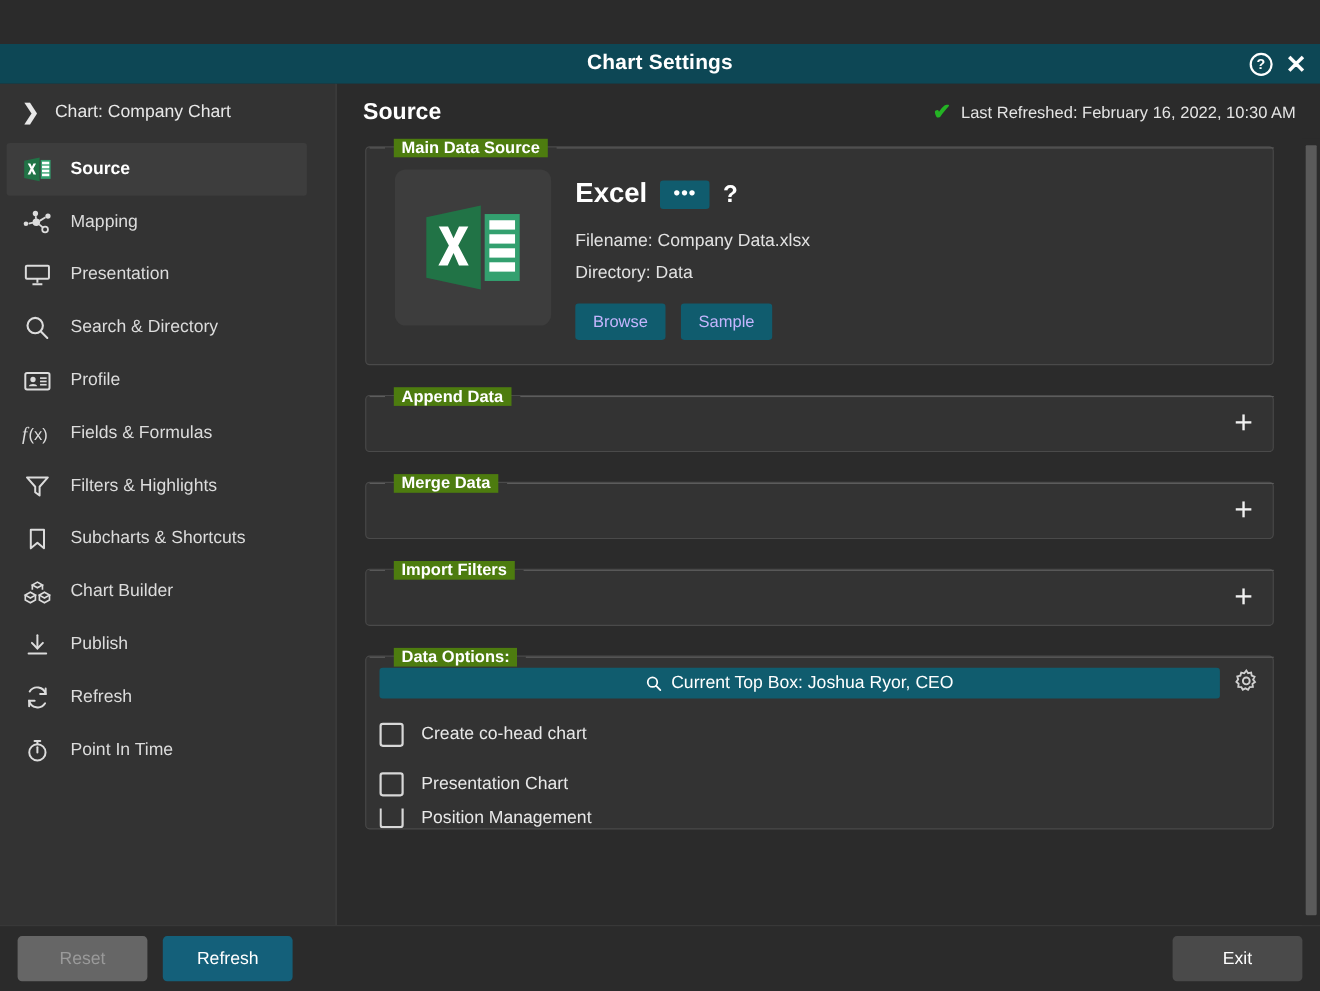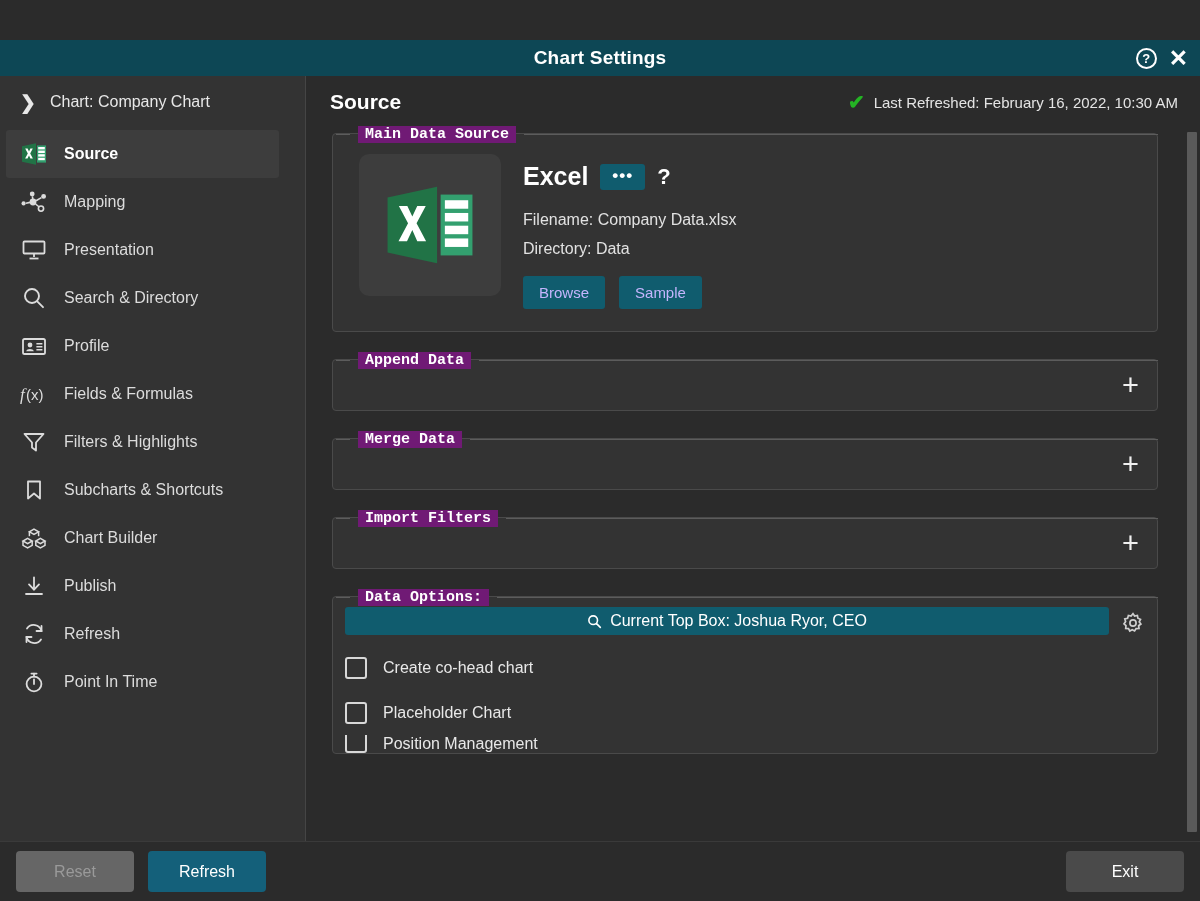--- a/index.html
+++ b/index.html
@@ -109,21 +109,21 @@
 
   
   .group { margin-bottom: 20px; }
   .group-legend {
     display: flex; align-items: center; gap: 8px;
     color: #ffffff; font-size: 15px; font-weight: bold;
     margin-bottom: -10px; position: relative; z-index: 2;
     padding-left: 4px;
   }
   .legend-dash { width: 14px; height: 1px; background: #5c5c5c; }
-  .legend-text { background: #701a75; padding: 0 7px; font-family: Liberation Mono, monospace; }
+  .legend-text { background: #4d7c0f; padding: 0 7px; }
   .legend-rule { flex: 1; height: 1px; background: #5c5c5c; }
   .group-box {
     border: 1px solid #4a4a4a; border-radius: 4px;
     background: #333333;
     padding: 12px;
   }
   .group-box.empty {
     height: 52px; display: flex; align-items: center; justify-content: flex-end;
     padding-right: 18px; background: #333333;
   }
@@ -151,21 +151,21 @@
   .tealbtn {
     background: #105c6e; color: #c4b5fd;
     border: none; border-radius: 3px;
     padding: 8px 16px; font-size: 15px;
     font-family: "Liberation Sans", sans-serif;
     cursor: pointer;
   }
 
   
   .opt-box { border: 1px solid #4a4a4a; border-radius: 4px; background: #333333; padding: 10px 12px 0 12px; }
-  .search-row { display: flex; align-items: flex-end; gap: 12px; margin-bottom: 10px; }
+  .search-row { display: flex; align-items: flex-start; gap: 12px; margin-bottom: 10px; }
   .search-field {
     flex: 1; background: #105c6e; border-radius: 3px;
     height: 28px; display: flex; align-items: center; justify-content: center;
     gap: 8px; color: #ffffff; font-size: 16px; cursor: pointer;
   }
   .gear { cursor: pointer; display: flex; align-items: center; }
   .cbrow { display: flex; align-items: center; gap: 16px; height: 45px; cursor: pointer; }
   .cbox {
     width: 22px; height: 22px; min-width: 22px;
     border: 2px solid #d8d8d8; border-radius: 3px; background: transparent;
@@ -481,21 +481,21 @@
                 </span>
               </div>
 
               <div class="cbrow">
                 <span class="cbox"></span>
                 <span class="cblabel">Create co-head chart</span>
               </div>
 
               <div class="cbrow">
                 <span class="cbox"></span>
-                <span class="cblabel">Placeholder Chart</span>
+                <span class="cblabel">Presentation Chart</span>
               </div>
 
               <div class="cbrow clipped">
                 <span class="cbox"></span>
                 <span class="cblabel">Position Management</span>
               </div>
             </div>
           </div>
 
         </div>

